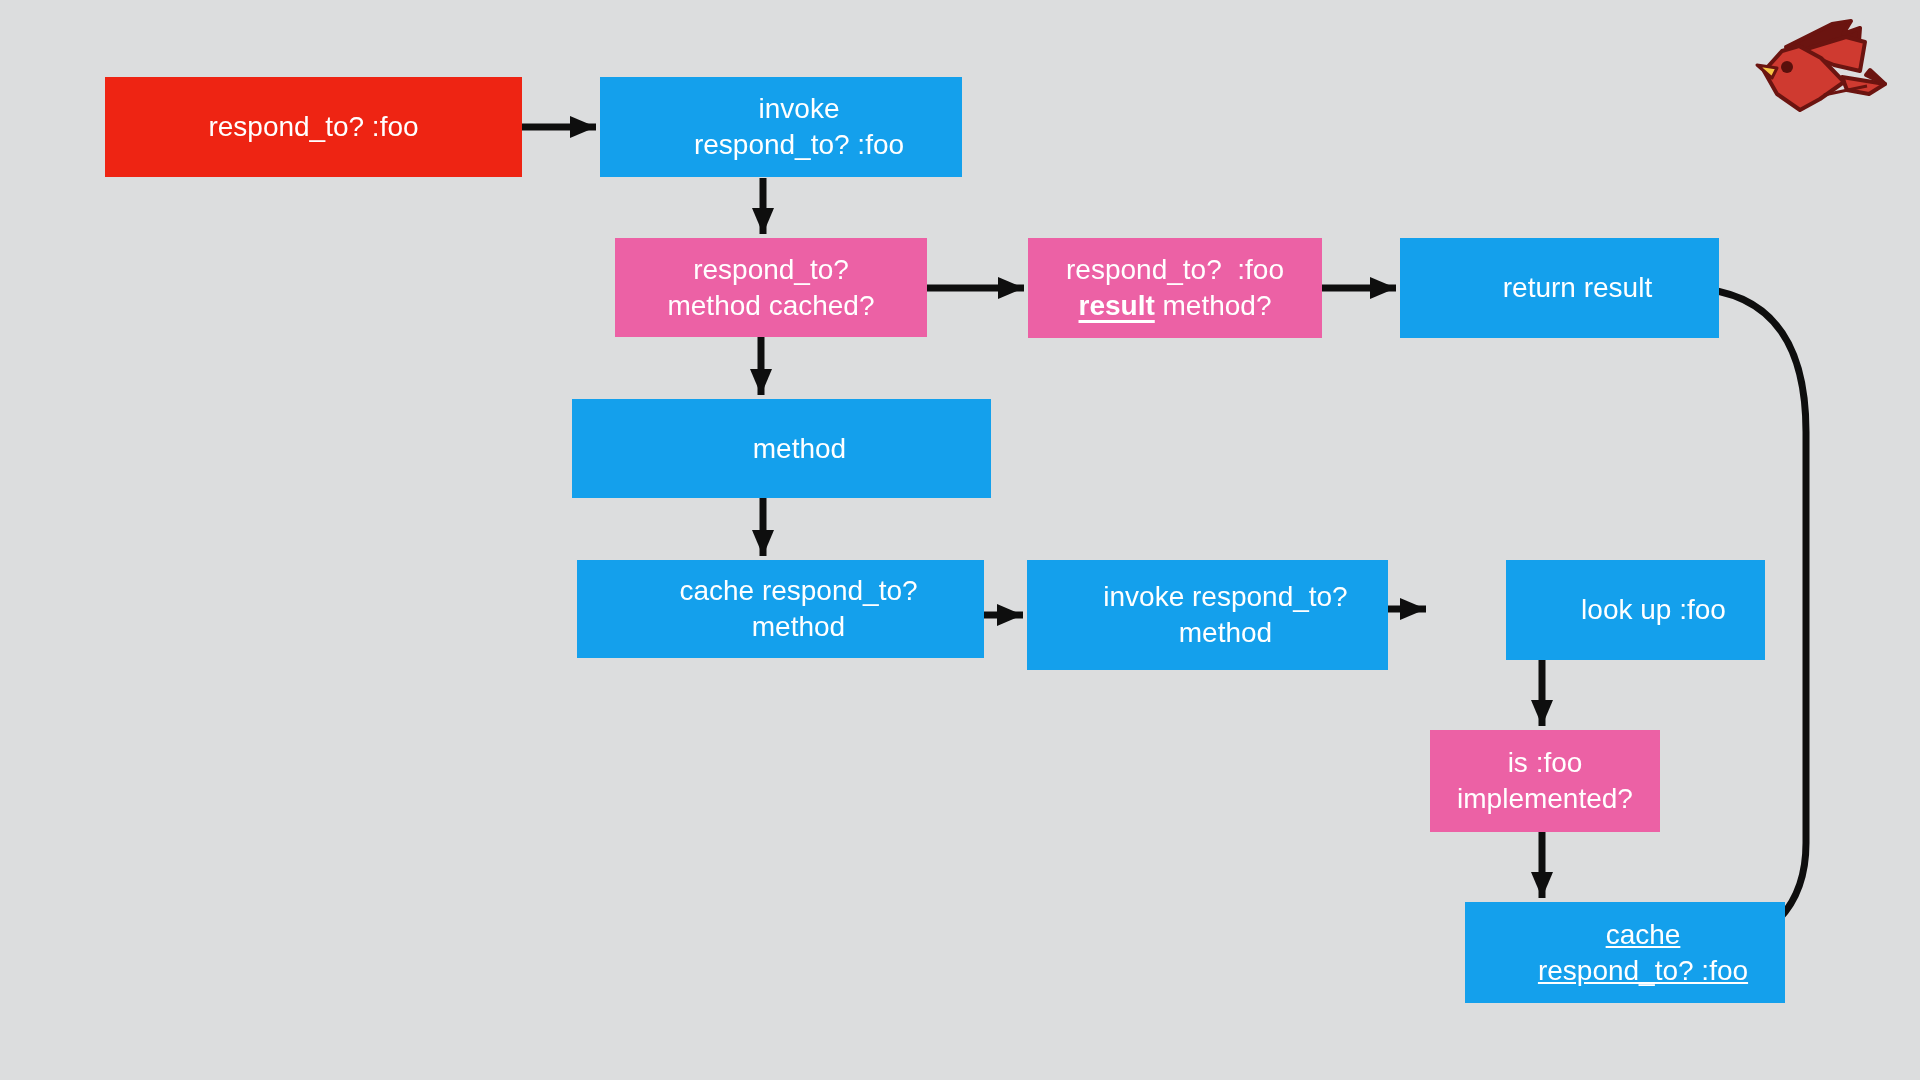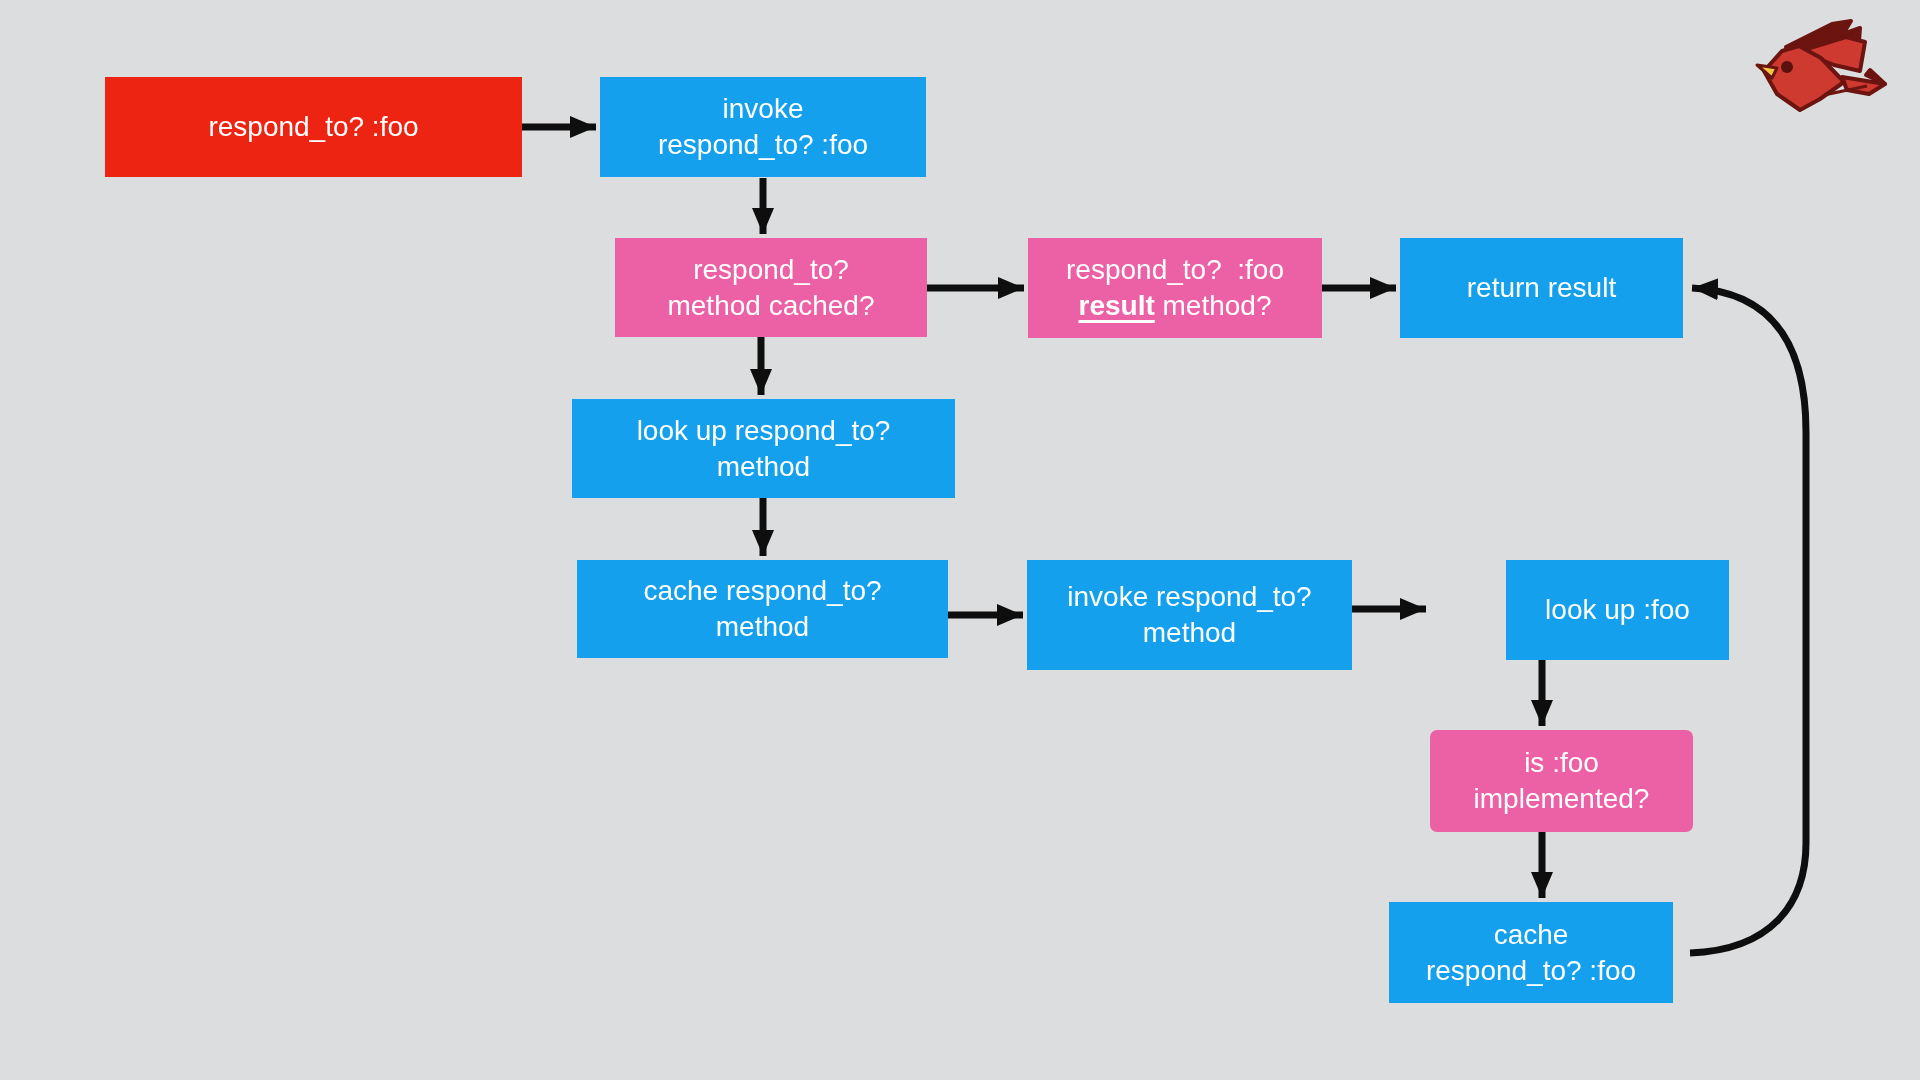--- a/index.html
+++ b/index.html
@@ -13,21 +13,21 @@
   .arrows{position:absolute;left:0;top:0;z-index:1;}
   .node{
     position:absolute;z-index:2;
     display:flex;flex-direction:column;
     align-items:center;justify-content:center;
     color:#ffffff;font-size:28px;line-height:36px;
     text-align:center;
   }
   .node .line{white-space:pre-wrap;}
   .node.red{background:#ee2413;}
-  .node.blue{background:#14a0ec;}
+  .node.blue{background:#14a0ec;padding-left:36px;}
   .node.pink{background:#ec61a5;}
   .em-underline{
     font-weight:700;
     text-decoration:underline;
     text-decoration-thickness:3px;
     text-underline-offset:5px;
   }
   .bird{position:absolute;left:1748px;top:13px;z-index:2;}
 </style>
 </head>
@@ -73,44 +73,43 @@
   <div class="node pink" style="left:1028px;top:238px;width:294px;height:100px;">
     <span class="line">respond_to?  :foo</span>
     <span class="line"><span class="em-underline">result</span><span> method?</span></span>
   </div>
 
   <div class="node blue" style="left:1400px;top:238px;width:283px;height:100px;">
     <span class="line">return result</span>
   </div>
 
   <div class="node blue" style="left:572px;top:399px;width:383px;height:99px;">
-    <span class="line">look up respond_to?</span>
     <span class="line">method</span>
   </div>
 
   <div class="node blue" style="left:577px;top:560px;width:371px;height:98px;align-items:center;">
     <span class="line">cache respond_to?</span>
     <span class="line">method</span>
   </div>
 
   <div class="node blue" style="left:1027px;top:560px;width:325px;height:110px;">
     <span class="line">invoke respond_to?</span>
     <span class="line">method</span>
   </div>
 
   <div class="node blue" style="left:1506px;top:560px;width:223px;height:100px;">
     <span class="line">look up :foo</span>
   </div>
 
-  <div class="node pink" style="left:1430px;top:730px;width:263px;height:102px;border-radius:7px;">
+  <div class="node pink" style="left:1430px;top:730px;width:230px;height:102px;">
     <span class="line">is :foo</span>
     <span class="line">implemented?</span>
   </div>
 
-  <div class="node blue" style="left:1389px;top:902px;width:284px;height:101px;">
+  <div class="node blue" style="left:1465px;top:902px;width:284px;height:101px;text-decoration:underline;">
     <span class="line">cache</span>
     <span class="line">respond_to? :foo</span>
   </div>
 
   <svg class="bird" width="172" height="118" viewBox="0 0 172 118">
     <g stroke="#6b1410" stroke-width="4" stroke-linejoin="round">
 
       <path d="M 38 34 L 84 11 L 103 8 L 95 21 L 112 15 L 111 28 L 97 35 L 58 44 Z" fill="#6b1410"></path>
 
       <path d="M 52 38 L 98 24 L 117 29 L 112 58 L 86 52 Z" fill="#cf3a30"></path>

